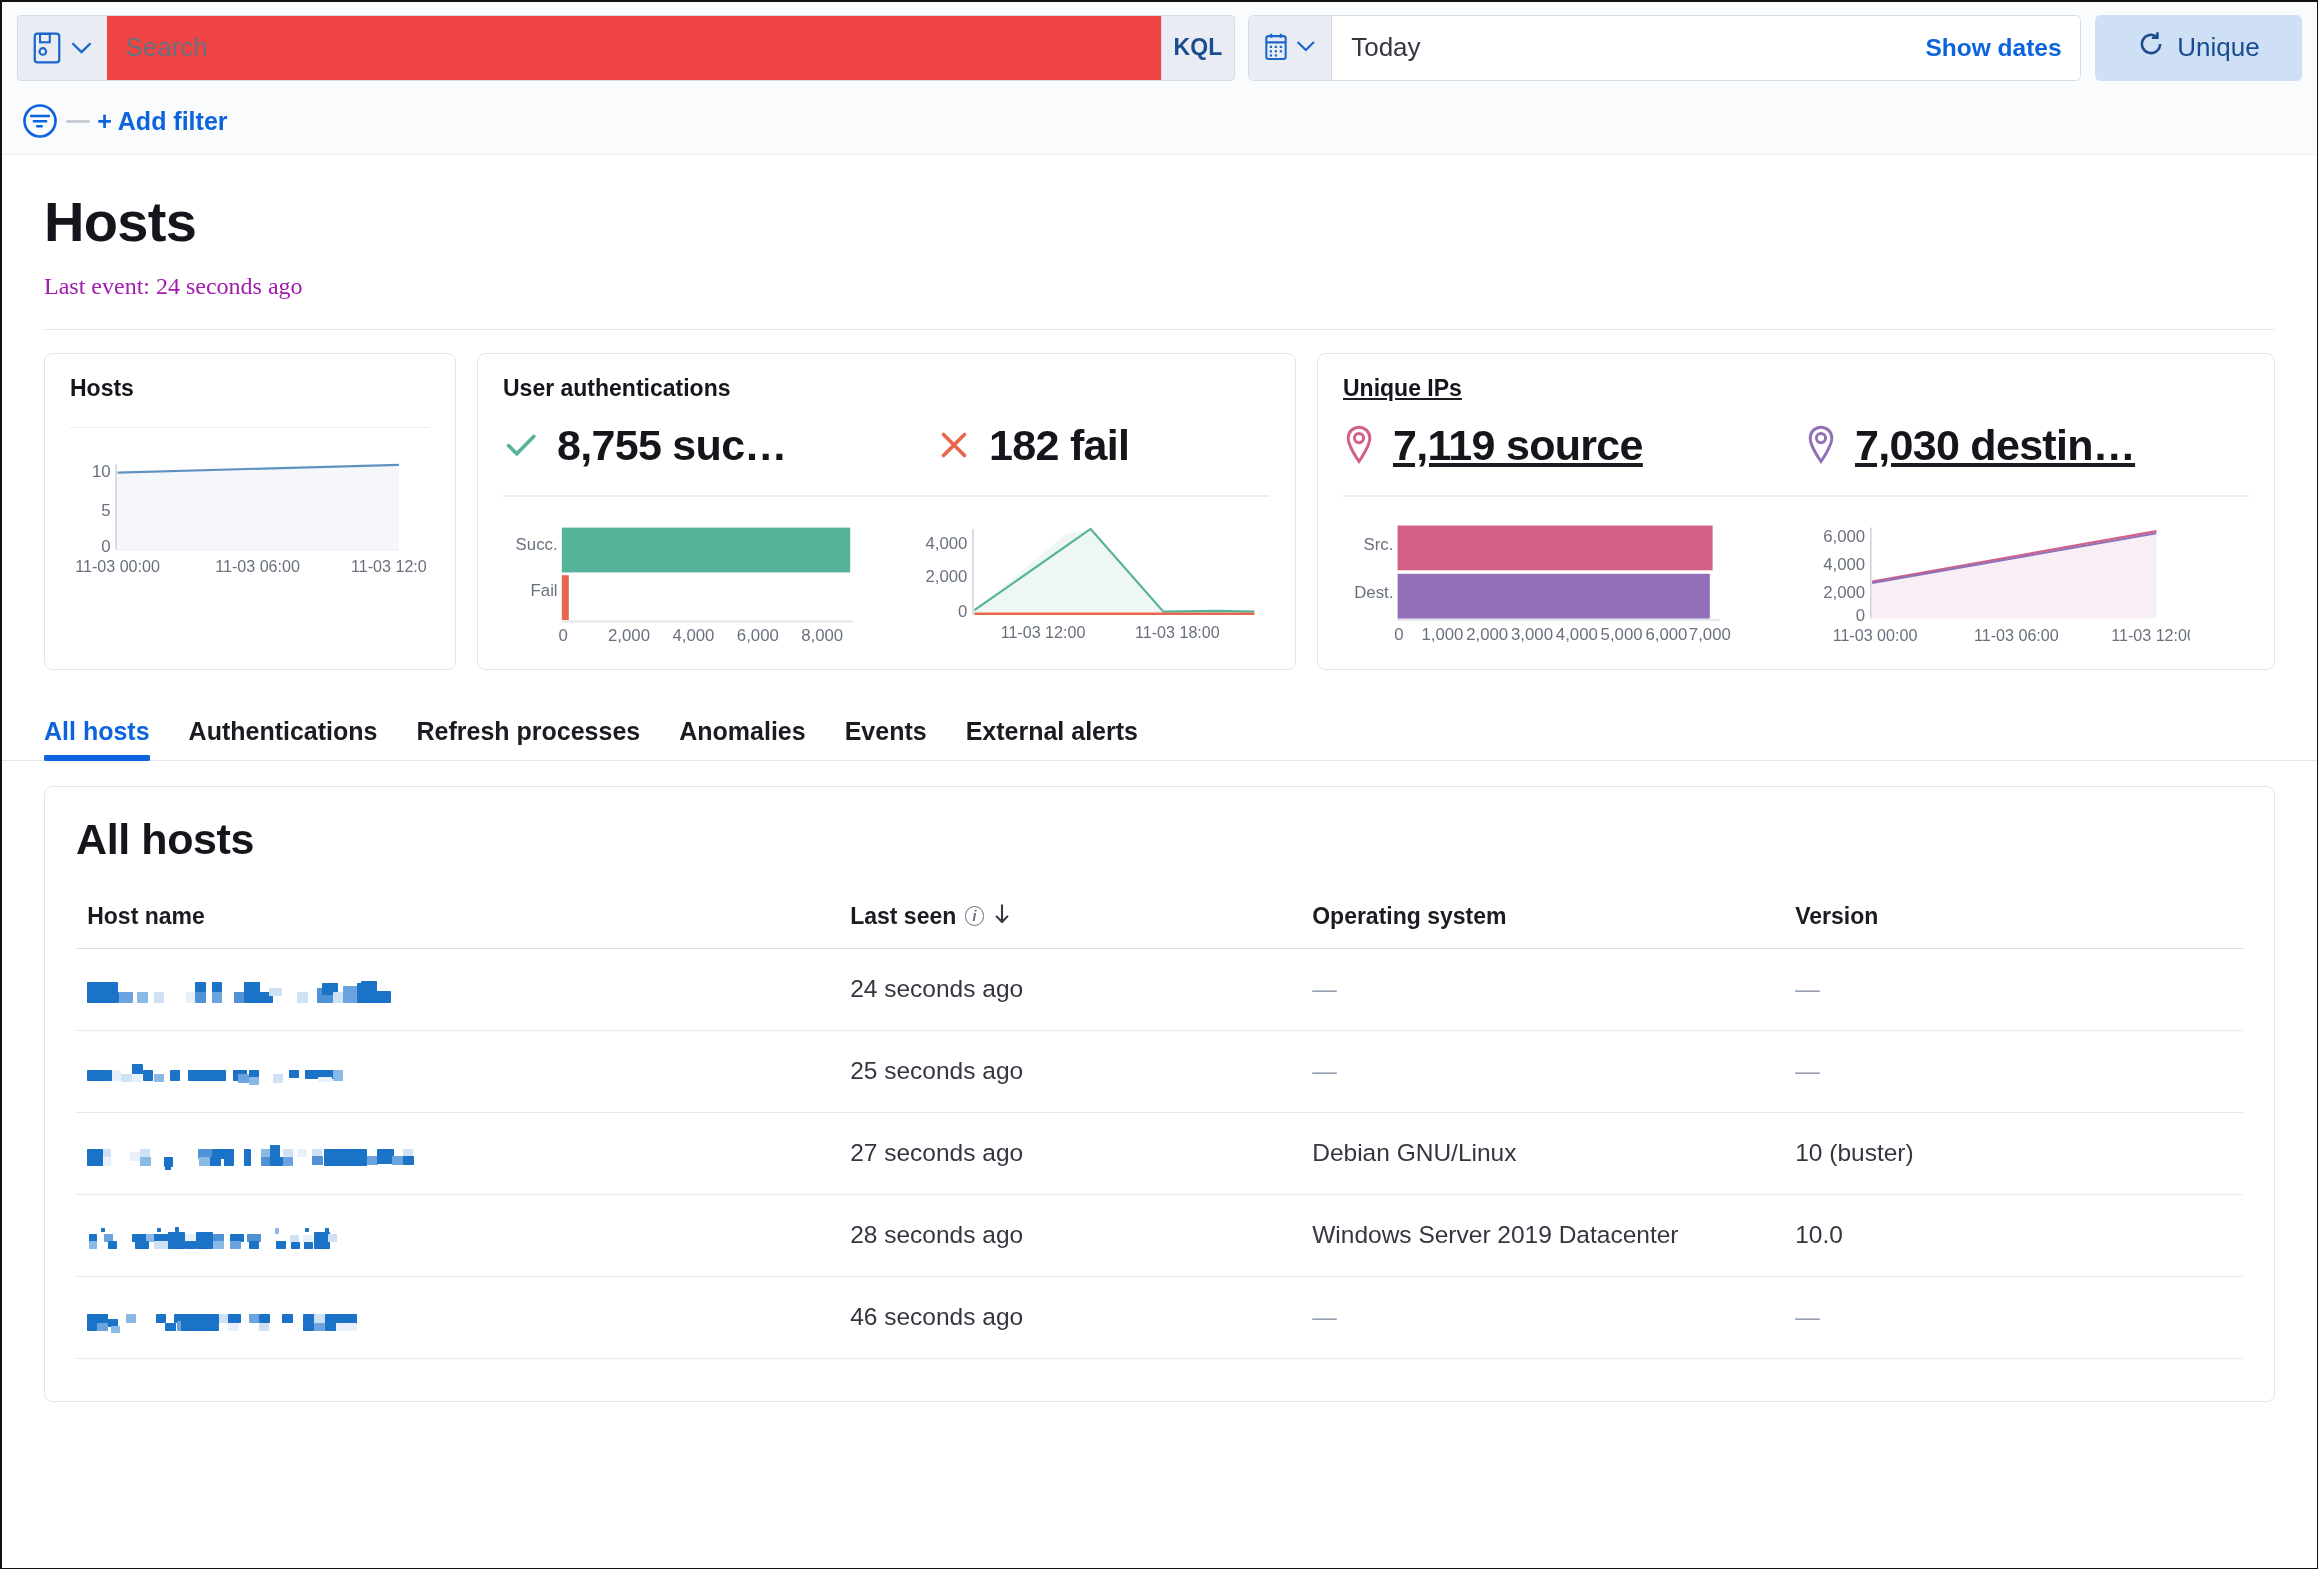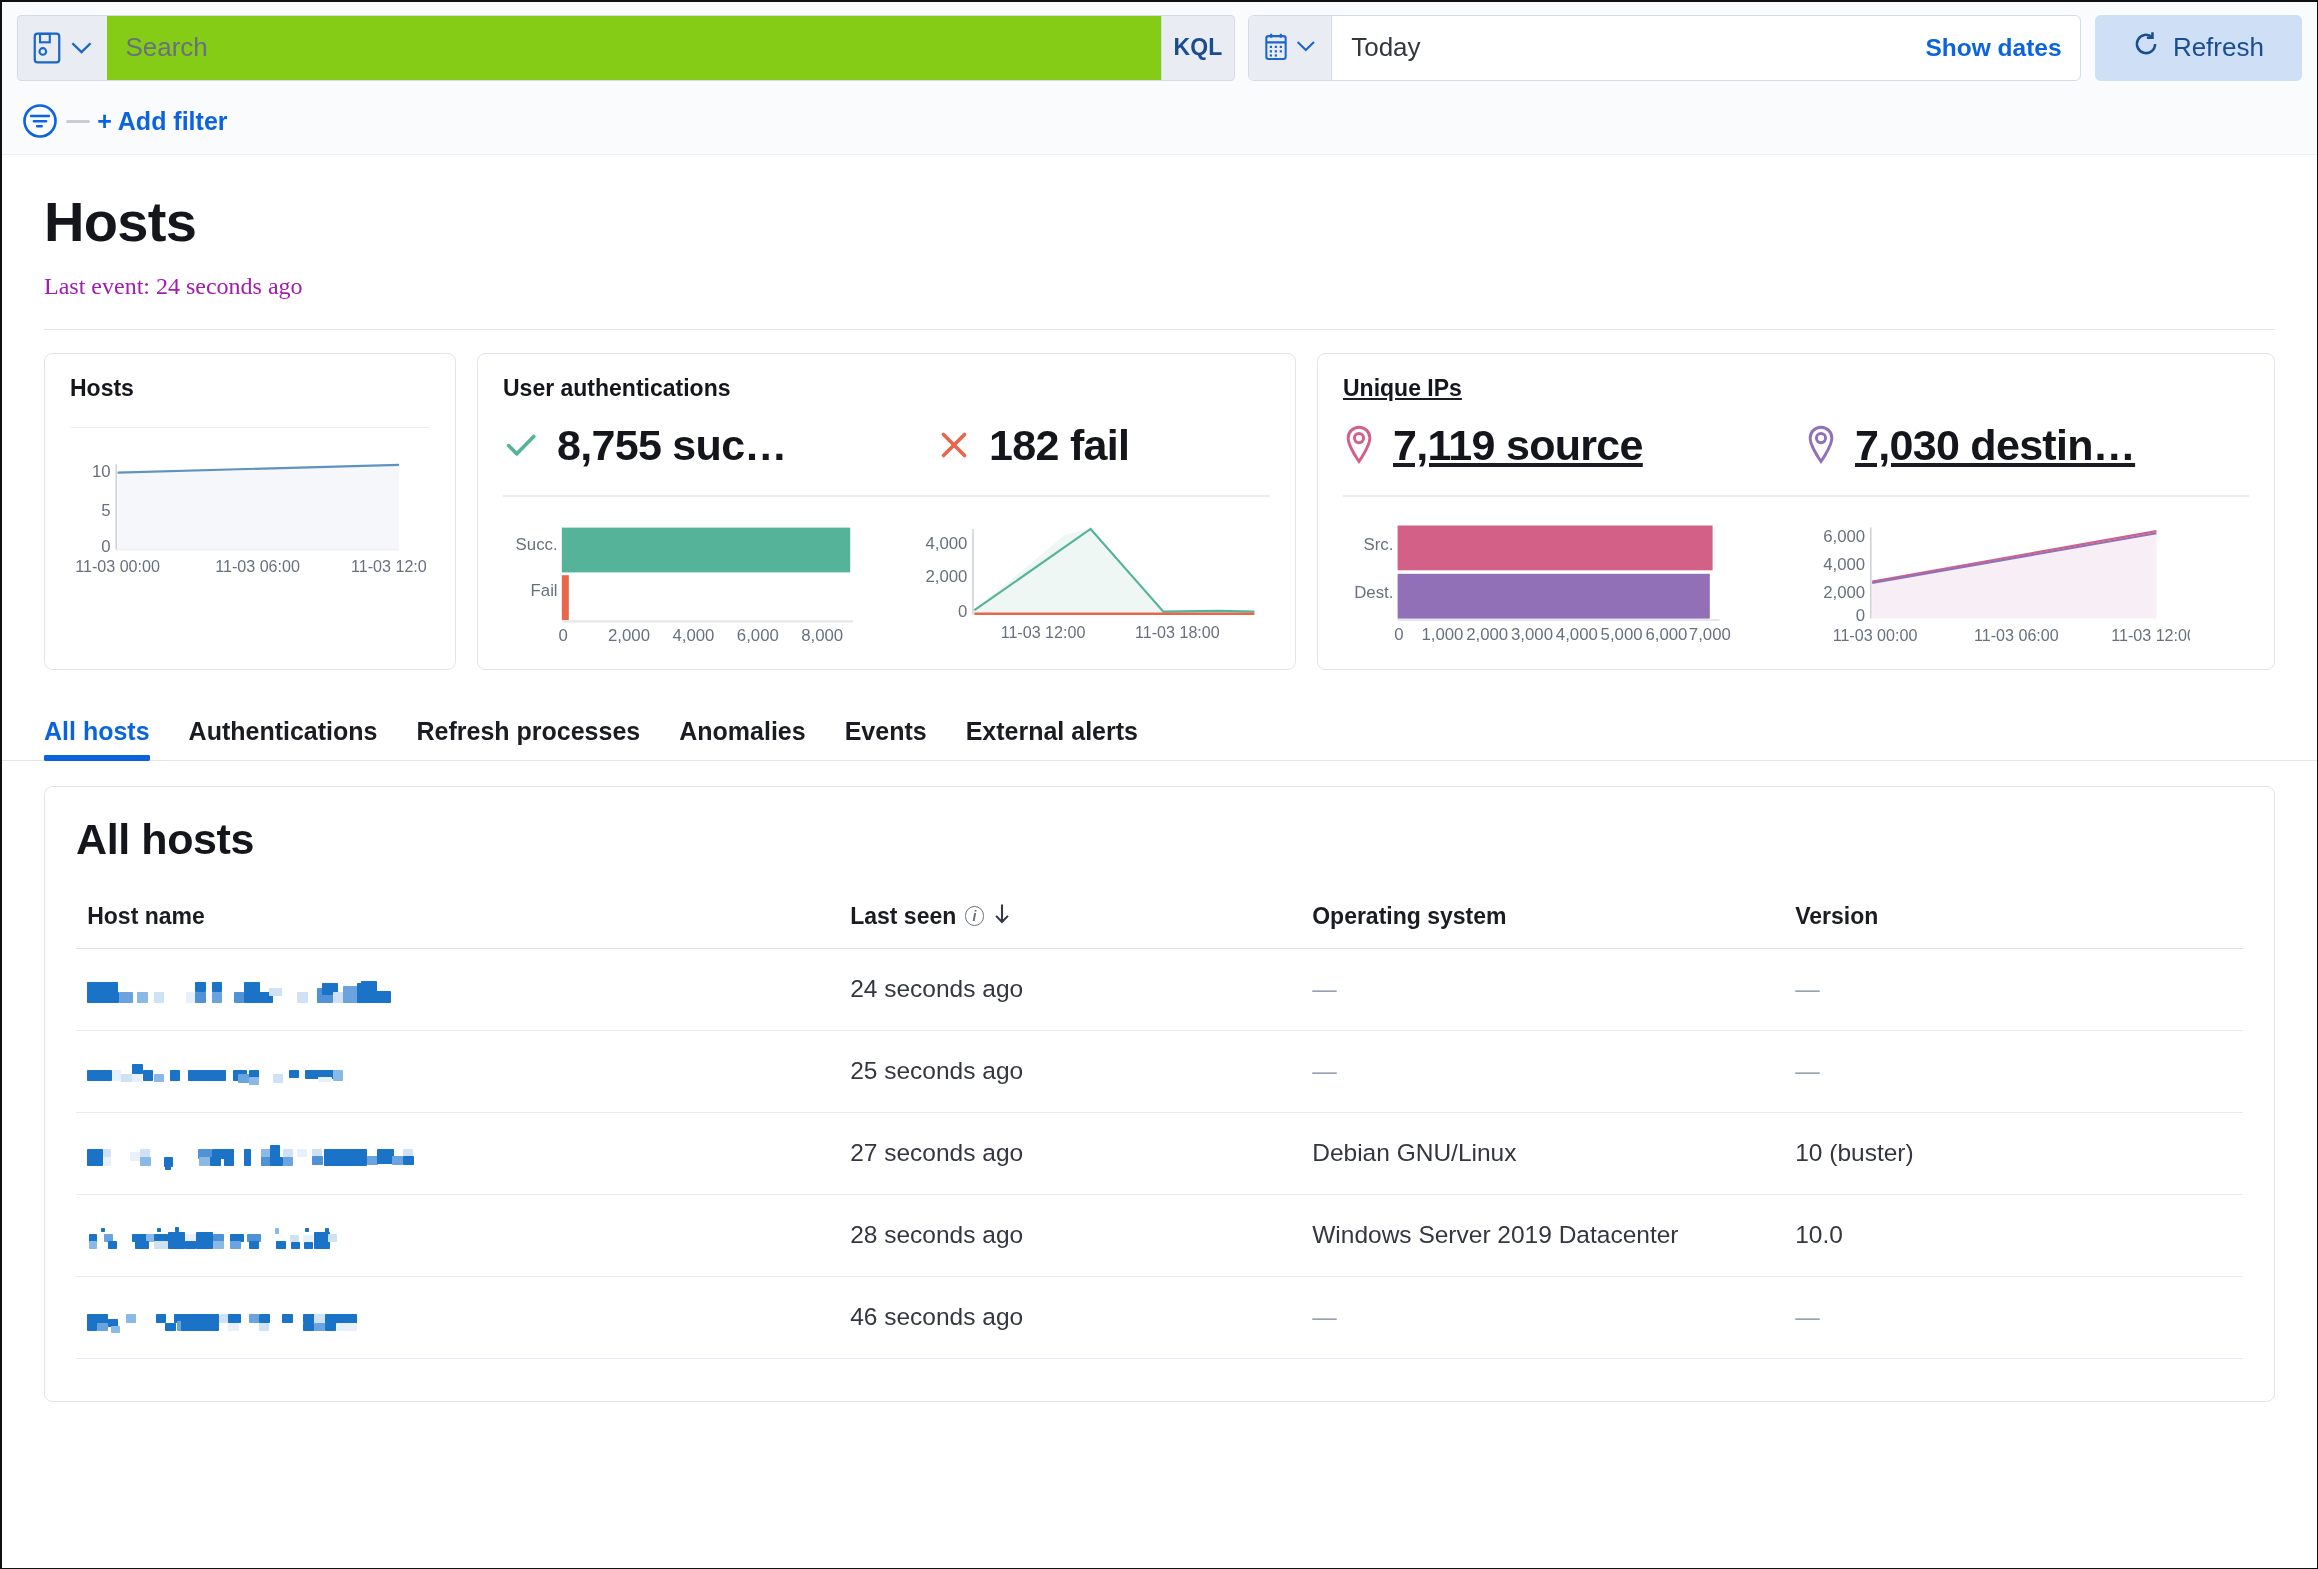--- a/index.html
+++ b/index.html
@@ -27,21 +27,21 @@
     border: 0.7px solid #d5dbe5;
     border-right: none;
     border-radius: 4.2px 0 0 4.2px;
     display: flex; align-items: center; justify-content: center; gap: 9.8px;
   }
   .saved-query-btn svg { display:block; }
 
   .search-wrap {
     flex: 1;
     display: flex; align-items: center;
-    background: #84cc16;
+    background: #ef4444;
     border: 0.7px solid #d5dbe5;
     border-left: none;
     border-radius: 0;
     padding: 0 18px;
     min-width: 0;
   }
   .search-input {
     flex: 1;
     border: none; outline: none;
     font-size: 26px;
@@ -246,21 +246,21 @@
       <div class="show-dates">Show dates</div>
     </div>
 
     <div class="refresh-btn">
       <span>
         <svg width="28" height="28" viewBox="0 0 20 20">
             <path d="M16.5 10a6.5 6.5 0 1 1-2.1-4.8" fill="none" stroke="#1a4d8f" stroke-width="1.8"></path>
             <path d="M14.6 1.6v4h-4" fill="none" stroke="#1a4d8f" stroke-width="1.8"></path>
           </svg>
       </span>
-      <span>Refresh</span>
+      <span>Unique</span>
     </div>
   </div>
 
   <div class="filterrow">
     <div class="filter-icon-btn">
       <span>
         <svg width="36" height="36" viewBox="0 0 26 26">
             <circle cx="13" cy="13" r="11.2" fill="none" stroke="#0b64dd" stroke-width="1.9"></circle>
             <path d="M6.6 9.4h12.8M8.6 13.2h8.8M11 16.8h3.2" stroke="#0b64dd" stroke-width="1.9" stroke-linecap="round"></path>
           </svg>

